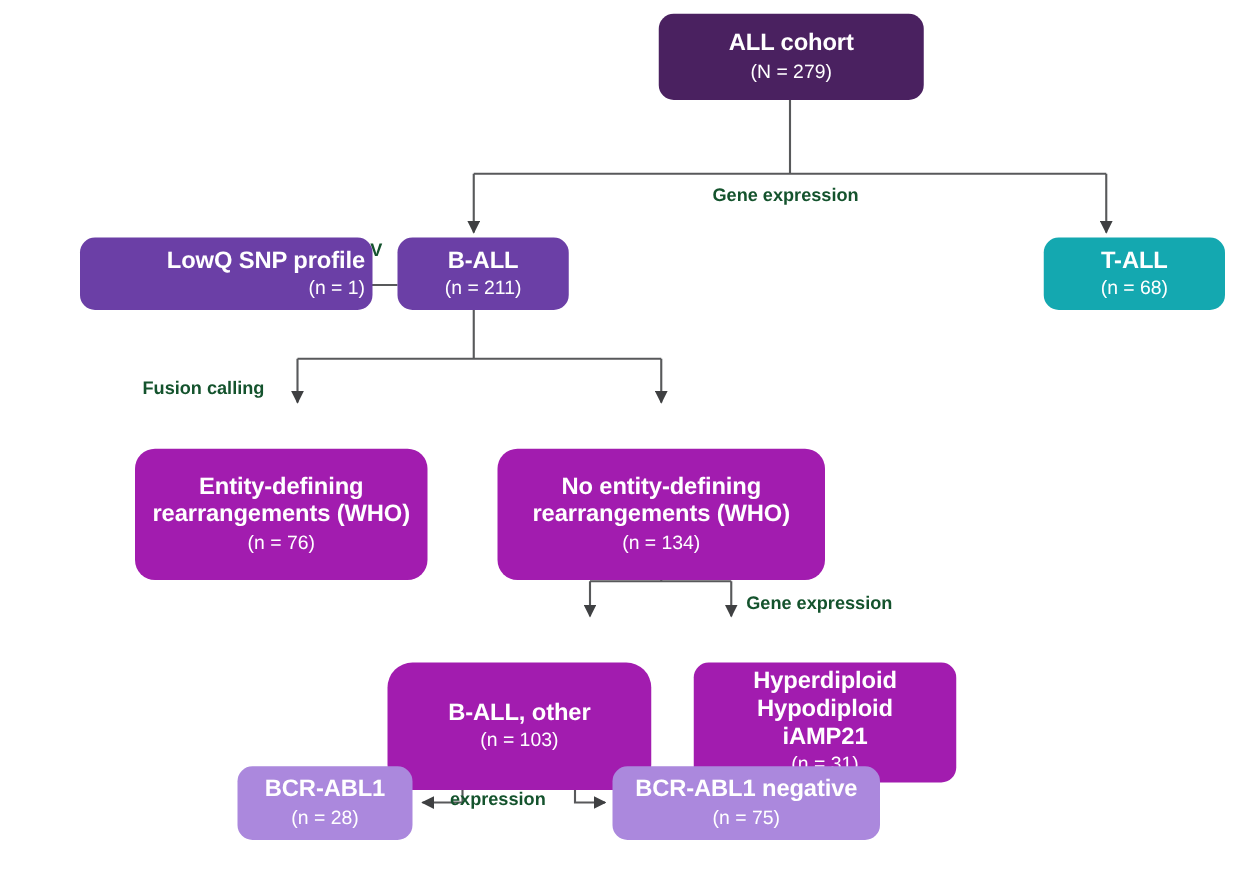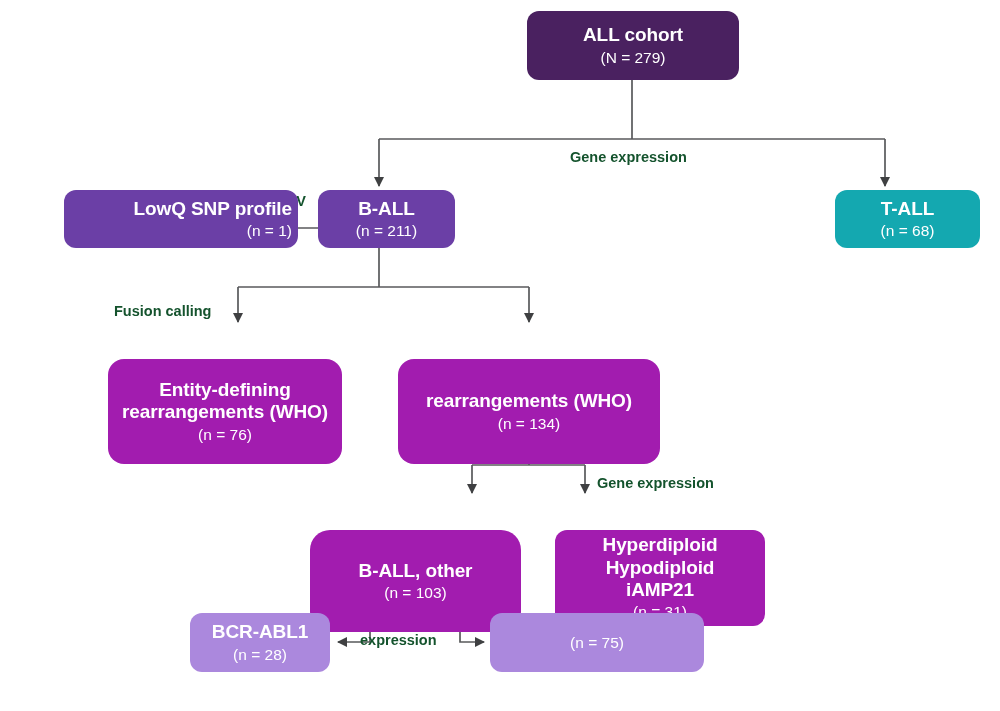--- a/index.html
+++ b/index.html
@@ -140,20 +140,21 @@
     <div class="nc">(n = 1)</div>
   </div>
 
   <div class="node c-light" style="left:108px; top:327px; width:234px; height:105px; border-radius:16px;">
     <div class="nl">Entity-defining</div>
     <div class="nl">rearrangements (WHO)</div>
     <div class="nc">(n = 76)</div>
   </div>
 
   <div class="node c-light" style="left:398px; top:327px; width:262px; height:105px; border-radius:16px;">
+    <div class="nl">No entity-defining</div>
     <div class="nl">rearrangements (WHO)</div>
     <div class="nc">(n = 134)</div>
   </div>
 
   <div class="node c-light" style="left:310px; top:498px; width:211px; height:102px; border-radius:20px;">
     <div class="nl">B-ALL, other</div>
     <div class="nc">(n = 103)</div>
   </div>
 
   <div class="node c-light" style="left:555px; top:498px; width:210px; height:96px; border-radius:12px;">
@@ -162,16 +163,17 @@
     <div class="nl">iAMP21</div>
     <div class="nc">(n = 31)</div>
   </div>
 
   <div class="node c-lighter" style="left:190px; top:613px; width:140px; height:59px;">
     <div class="nl">BCR-ABL1</div>
     <div class="nc">(n = 28)</div>
   </div>
 
   <div class="node c-lighter" style="left:490px; top:613px; width:214px; height:59px;">
+    <div class="nl">BCR-ABL1 negative</div>
     <div class="nc">(n = 75)</div>
   </div>
 
 </div>
 
 </body></html>

